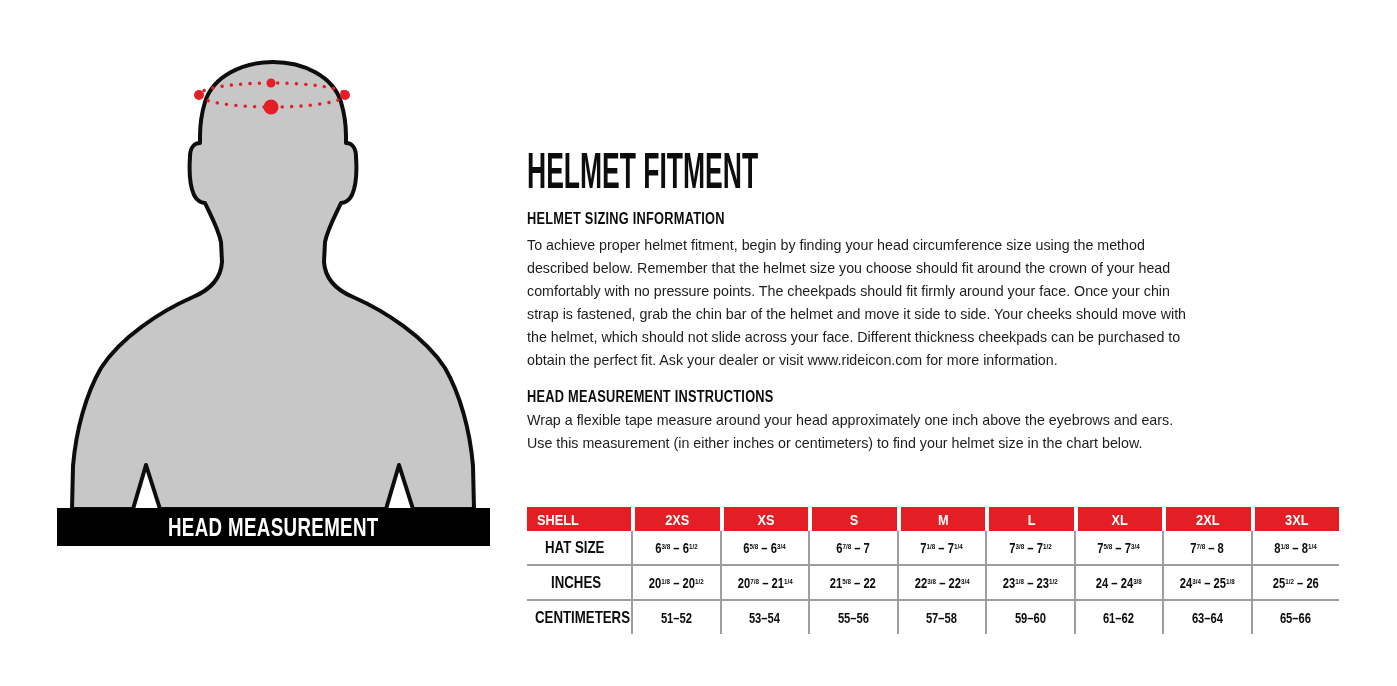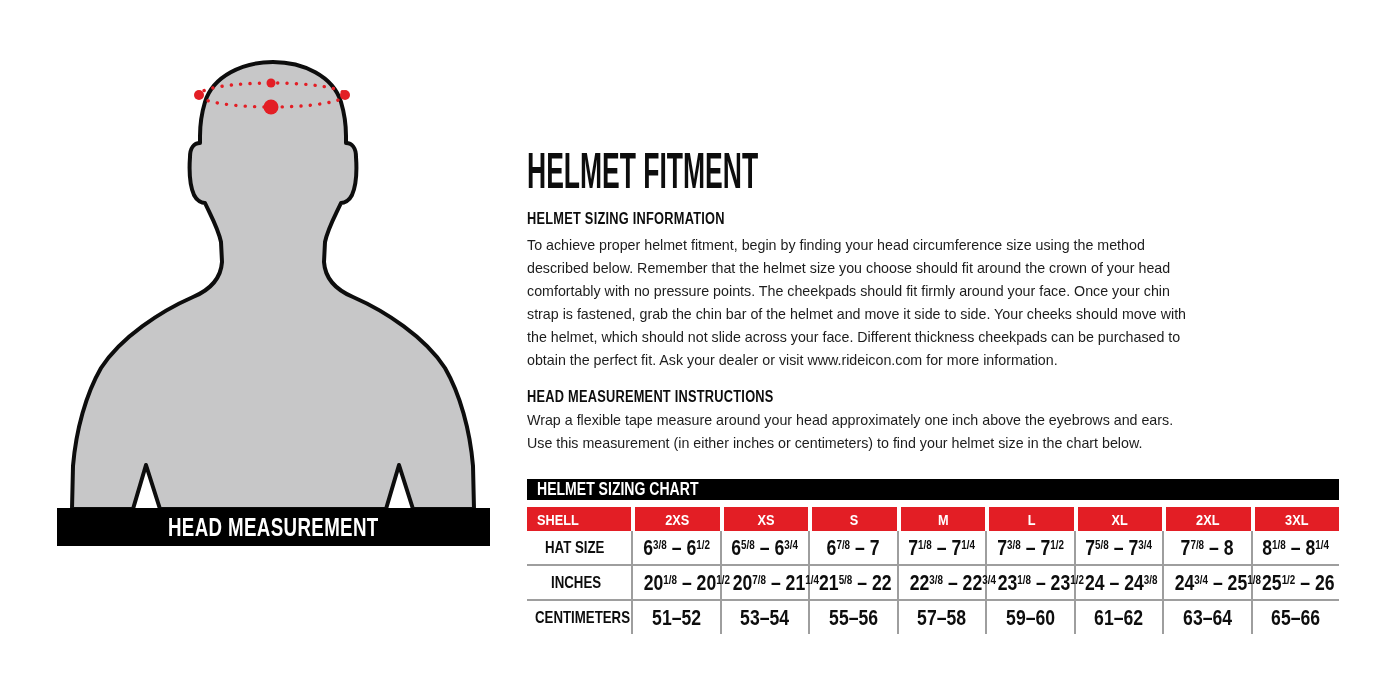--- a/index.html
+++ b/index.html
@@ -51,21 +51,21 @@
     height:24px;background:var(--red);color:#fff;font-size:15px;font-weight:bold;
     text-align:center;padding:0;vertical-align:middle;
   }
   table.sizing thead th.first{text-align:left;padding-left:10px;margin-top:32px;}
   table.sizing thead th + th{border-left:4px solid #fff;}
   table.sizing tbody th{
     height:33px;text-align:center;padding:0 0 0 8px;font-size:17px;font-weight:bold;color:var(--ink);
     vertical-align:middle;background:#fff;
   }
   table.sizing tbody td{
-    height:33px;text-align:center;padding:0;font-size:22px;font-weight:bold;color:var(--ink);
+    height:33px;text-align:center;padding:0;font-size:14px;font-weight:bold;color:var(--ink);
     border-left:2px solid var(--line);vertical-align:middle;background:#fff;
   }
   table.sizing tbody tr + tr th,
   table.sizing tbody tr + tr td{border-top:2px solid var(--line);}
 
   .cnd{display:inline-block;transform:scaleX(.8);transform-origin:center;white-space:nowrap;}
   .cnd-hdr{display:inline-block;transform:scaleX(.85);transform-origin:center;white-space:nowrap;}
   .cnd-hdr-l{display:inline-block;transform:scaleX(.85);transform-origin:left center;white-space:nowrap;}
   .cnd-lab{display:inline-block;transform:scaleX(.78);transform-origin:left center;white-space:nowrap;}
   .frac sup{font-size:.56em;line-height:0;position:relative;top:-.45em;vertical-align:baseline;}
@@ -122,23 +122,20 @@
 described below. Remember that the helmet size you choose should fit around the crown of your head
 comfortably with no pressure points. The cheekpads should fit firmly around your face. Once your chin
 strap is fastened, grab the chin bar of the helmet and move it side to side. Your cheeks should move with
 the helmet, which should not slide across your face. Different thickness cheekpads can be purchased to
 obtain the perfect fit. Ask your dealer or visit www.rideicon.com for more information.</div>
 
   <div class="h2" id="sec2-h">HEAD MEASUREMENT INSTRUCTIONS</div>
   <div class="body-text" id="sec2-p">Wrap a flexible tape measure around your head approximately one inch above the eyebrows and ears.
 Use this measurement (in either inches or centimeters) to find your helmet size in the chart below.</div>
 
-  <div class="chart-bar">
-    <span class="chart-bar-label">HELMET SIZING CHART</span>
-  </div>
 
   <table class="sizing">
     <colgroup>
       <col class="c-label">
         <col>
         <col>
         <col>
         <col>
         <col>
         <col>

